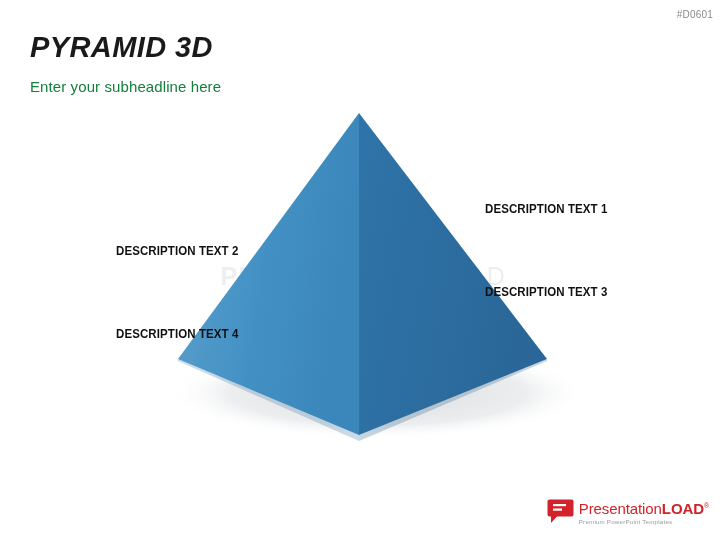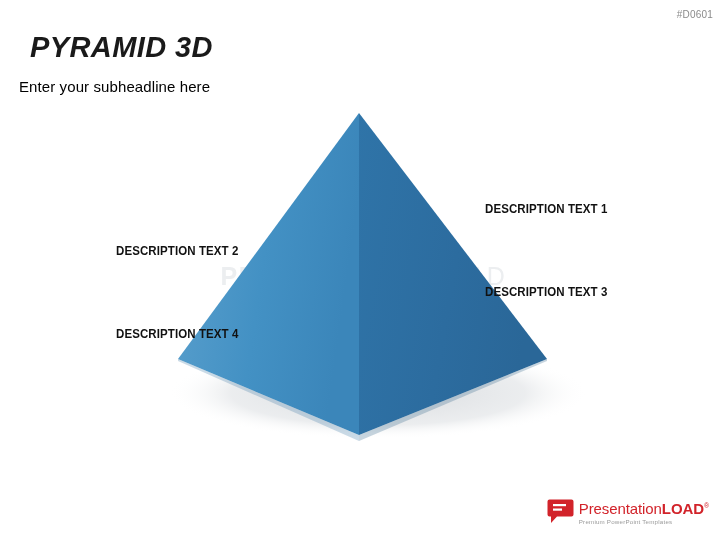--- a/index.html
+++ b/index.html
@@ -38,24 +38,24 @@
     top: 32px;
     font-size: 29px;
     font-weight: bold;
     color: #1a1a1a;
     letter-spacing: 0.4px;
     line-height: 1.05;
     font-style: italic;
   }
   .subtitle {
     position: absolute;
-    left: 19px;
+    left: 30px;
     top: 78px;
     font-size: 15px;
-    color: #000000;
+    color: #15803d;
     letter-spacing: 0.1px;
   }
 
   
   .watermark {
     position: absolute;
     left: 0;
     right: 0;
     top: 262px;
     text-align: center;

